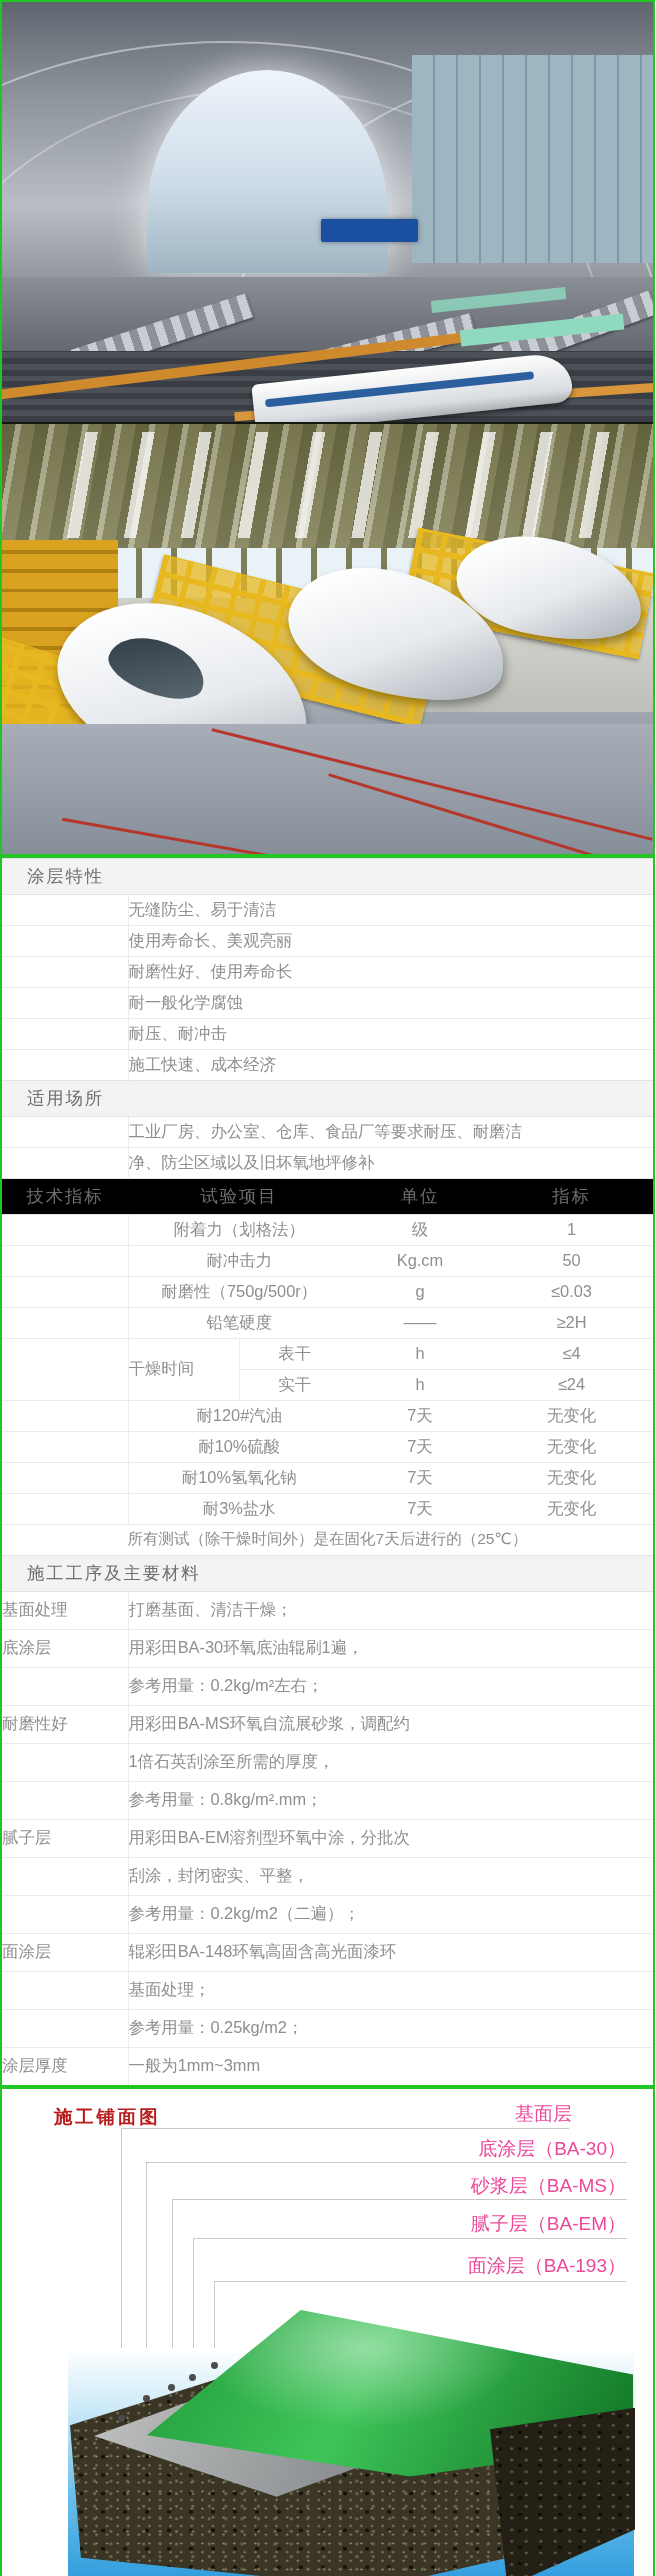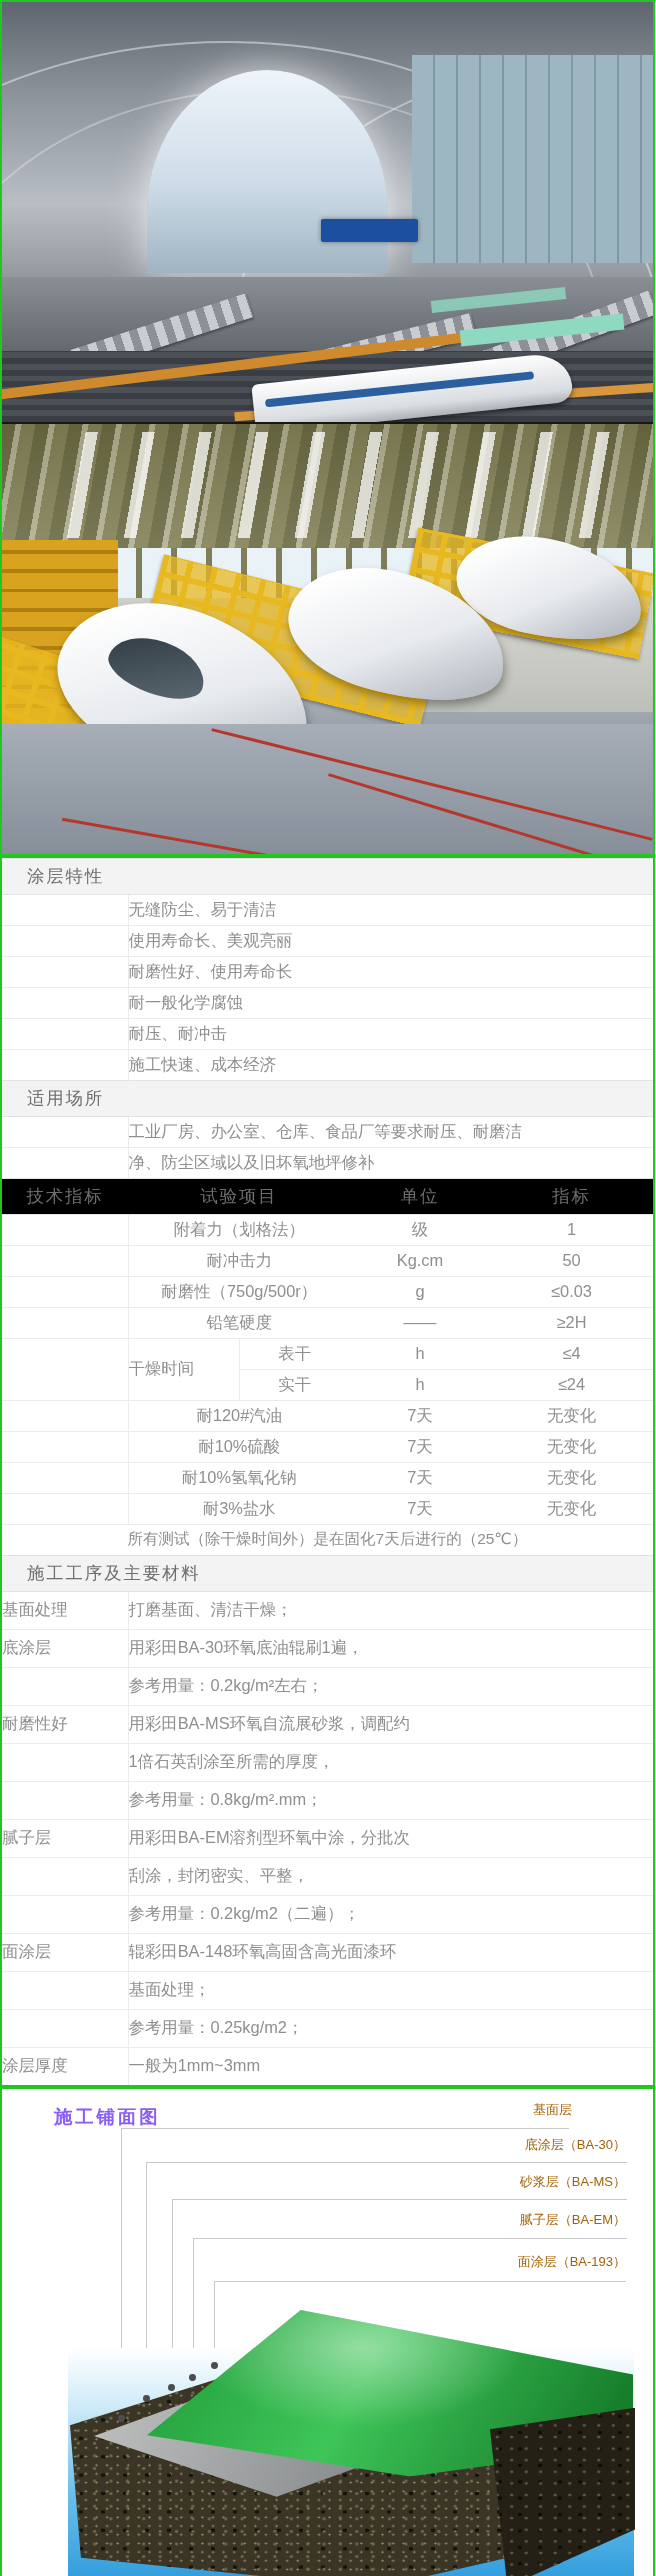--- a/index.html
+++ b/index.html
@@ -61,22 +61,22 @@
   tr.sec td{background:#f3f3f3;color:#6e6e6e;font-size:17.4px;letter-spacing:1.9px;height:35px;padding-left:25px;border-top:1px solid #e3e3e3;border-bottom:1px solid #e3e3e3;}
   td.lc{border-right:1px solid #ebebeb;text-align:left;}
   td.feat{padding-left:13.5px;margin-left:12px;}
   td.c{text-align:center;}
   tr.tech-head td{background:#000000;color:#6e6e6e;font-size:17.4px;letter-spacing:1.9px;height:35px;text-align:center;border-top:1px solid #e3e3e3;border-bottom:1px solid #e3e3e3;}
   td.dry{border-right:1px solid #ebebeb;text-align:left;}
   tr.cons td{height:37px;}
   td.note{text-align:center;font-size:15.5px;height:33px;}
   
   .diagram{position:relative;height:510px;background:#fff;overflow:hidden;}
-  .d-title{position:absolute;left:52px;top:15.5px;font-size:18.4px;font-weight:bold;color:#8b5cf6;letter-spacing:2.9px;}
-  .d-label{position:absolute;font-size:13px;color:#a16207;}
+  .d-title{position:absolute;left:52px;top:15.5px;font-size:18.4px;font-weight:bold;color:#b91c1c;letter-spacing:2.9px;}
+  .d-label{position:absolute;font-size:19px;color:#ec4899;}
   .hline{position:absolute;height:1px;background:#c9c9c9;}
   .vline{position:absolute;width:1px;background:#c9c9c9;}
   .dot{position:absolute;width:6.8px;height:6.8px;border-radius:50%;background:#4c4c4c;}
   .sky{position:absolute;left:66px;top:259px;width:566px;height:241px;background:linear-gradient(180deg,#ffffff 0%,#cdeaf8 25%,#6cc0ea 60%,#2b99dc 100%);}
   .d-concrete{position:absolute;left:68px;top:285px;width:547px;height:214px;
     clip-path:polygon(0 24%,30% 0,100% 34%,97% 76%,56% 100%,2% 86%);
     background-image:radial-gradient(#6d6750 1.4px,transparent 2.1px),radial-gradient(#14120c 1.9px,transparent 2.5px),radial-gradient(#8a8468 1px,transparent 1.5px);
     background-size:16.4px 12.6px,22px 18.4px,10.6px 8.7px;background-color:#3a3524;}
   .d-gray{position:absolute;left:92px;top:263px;width:415px;height:145px;
     clip-path:polygon(0 58%,56% 0,100% 42%,44% 100%);

